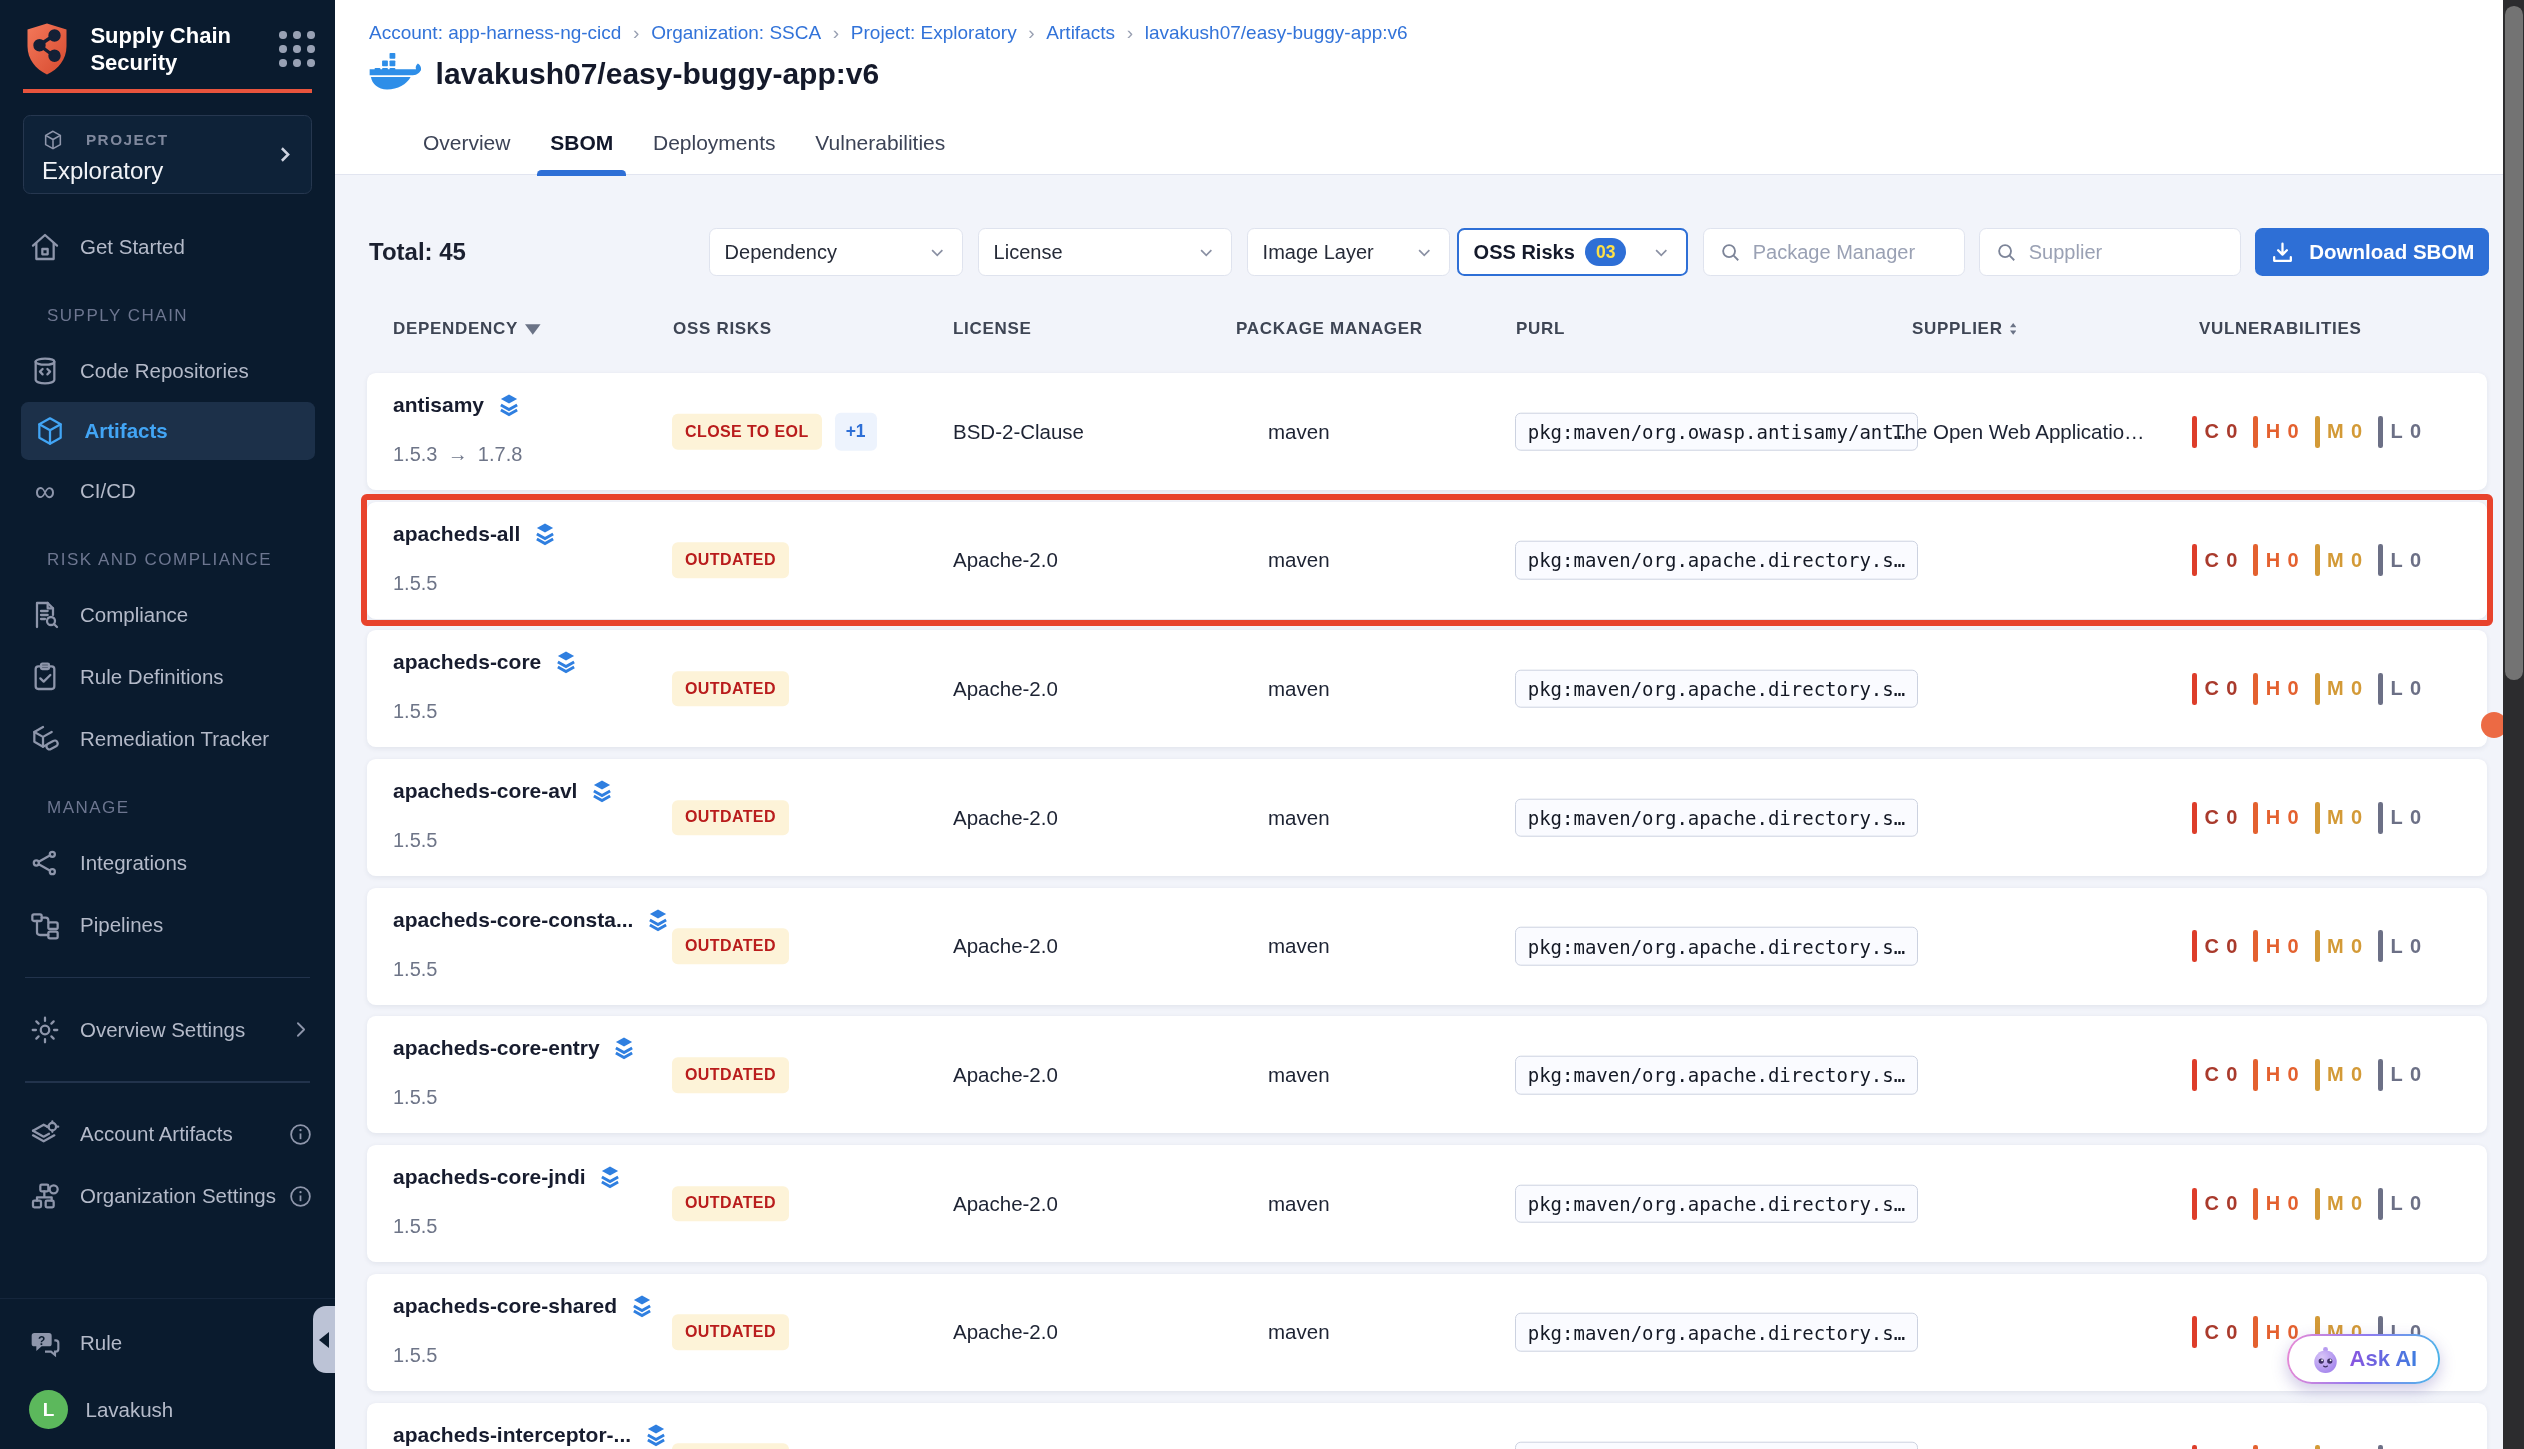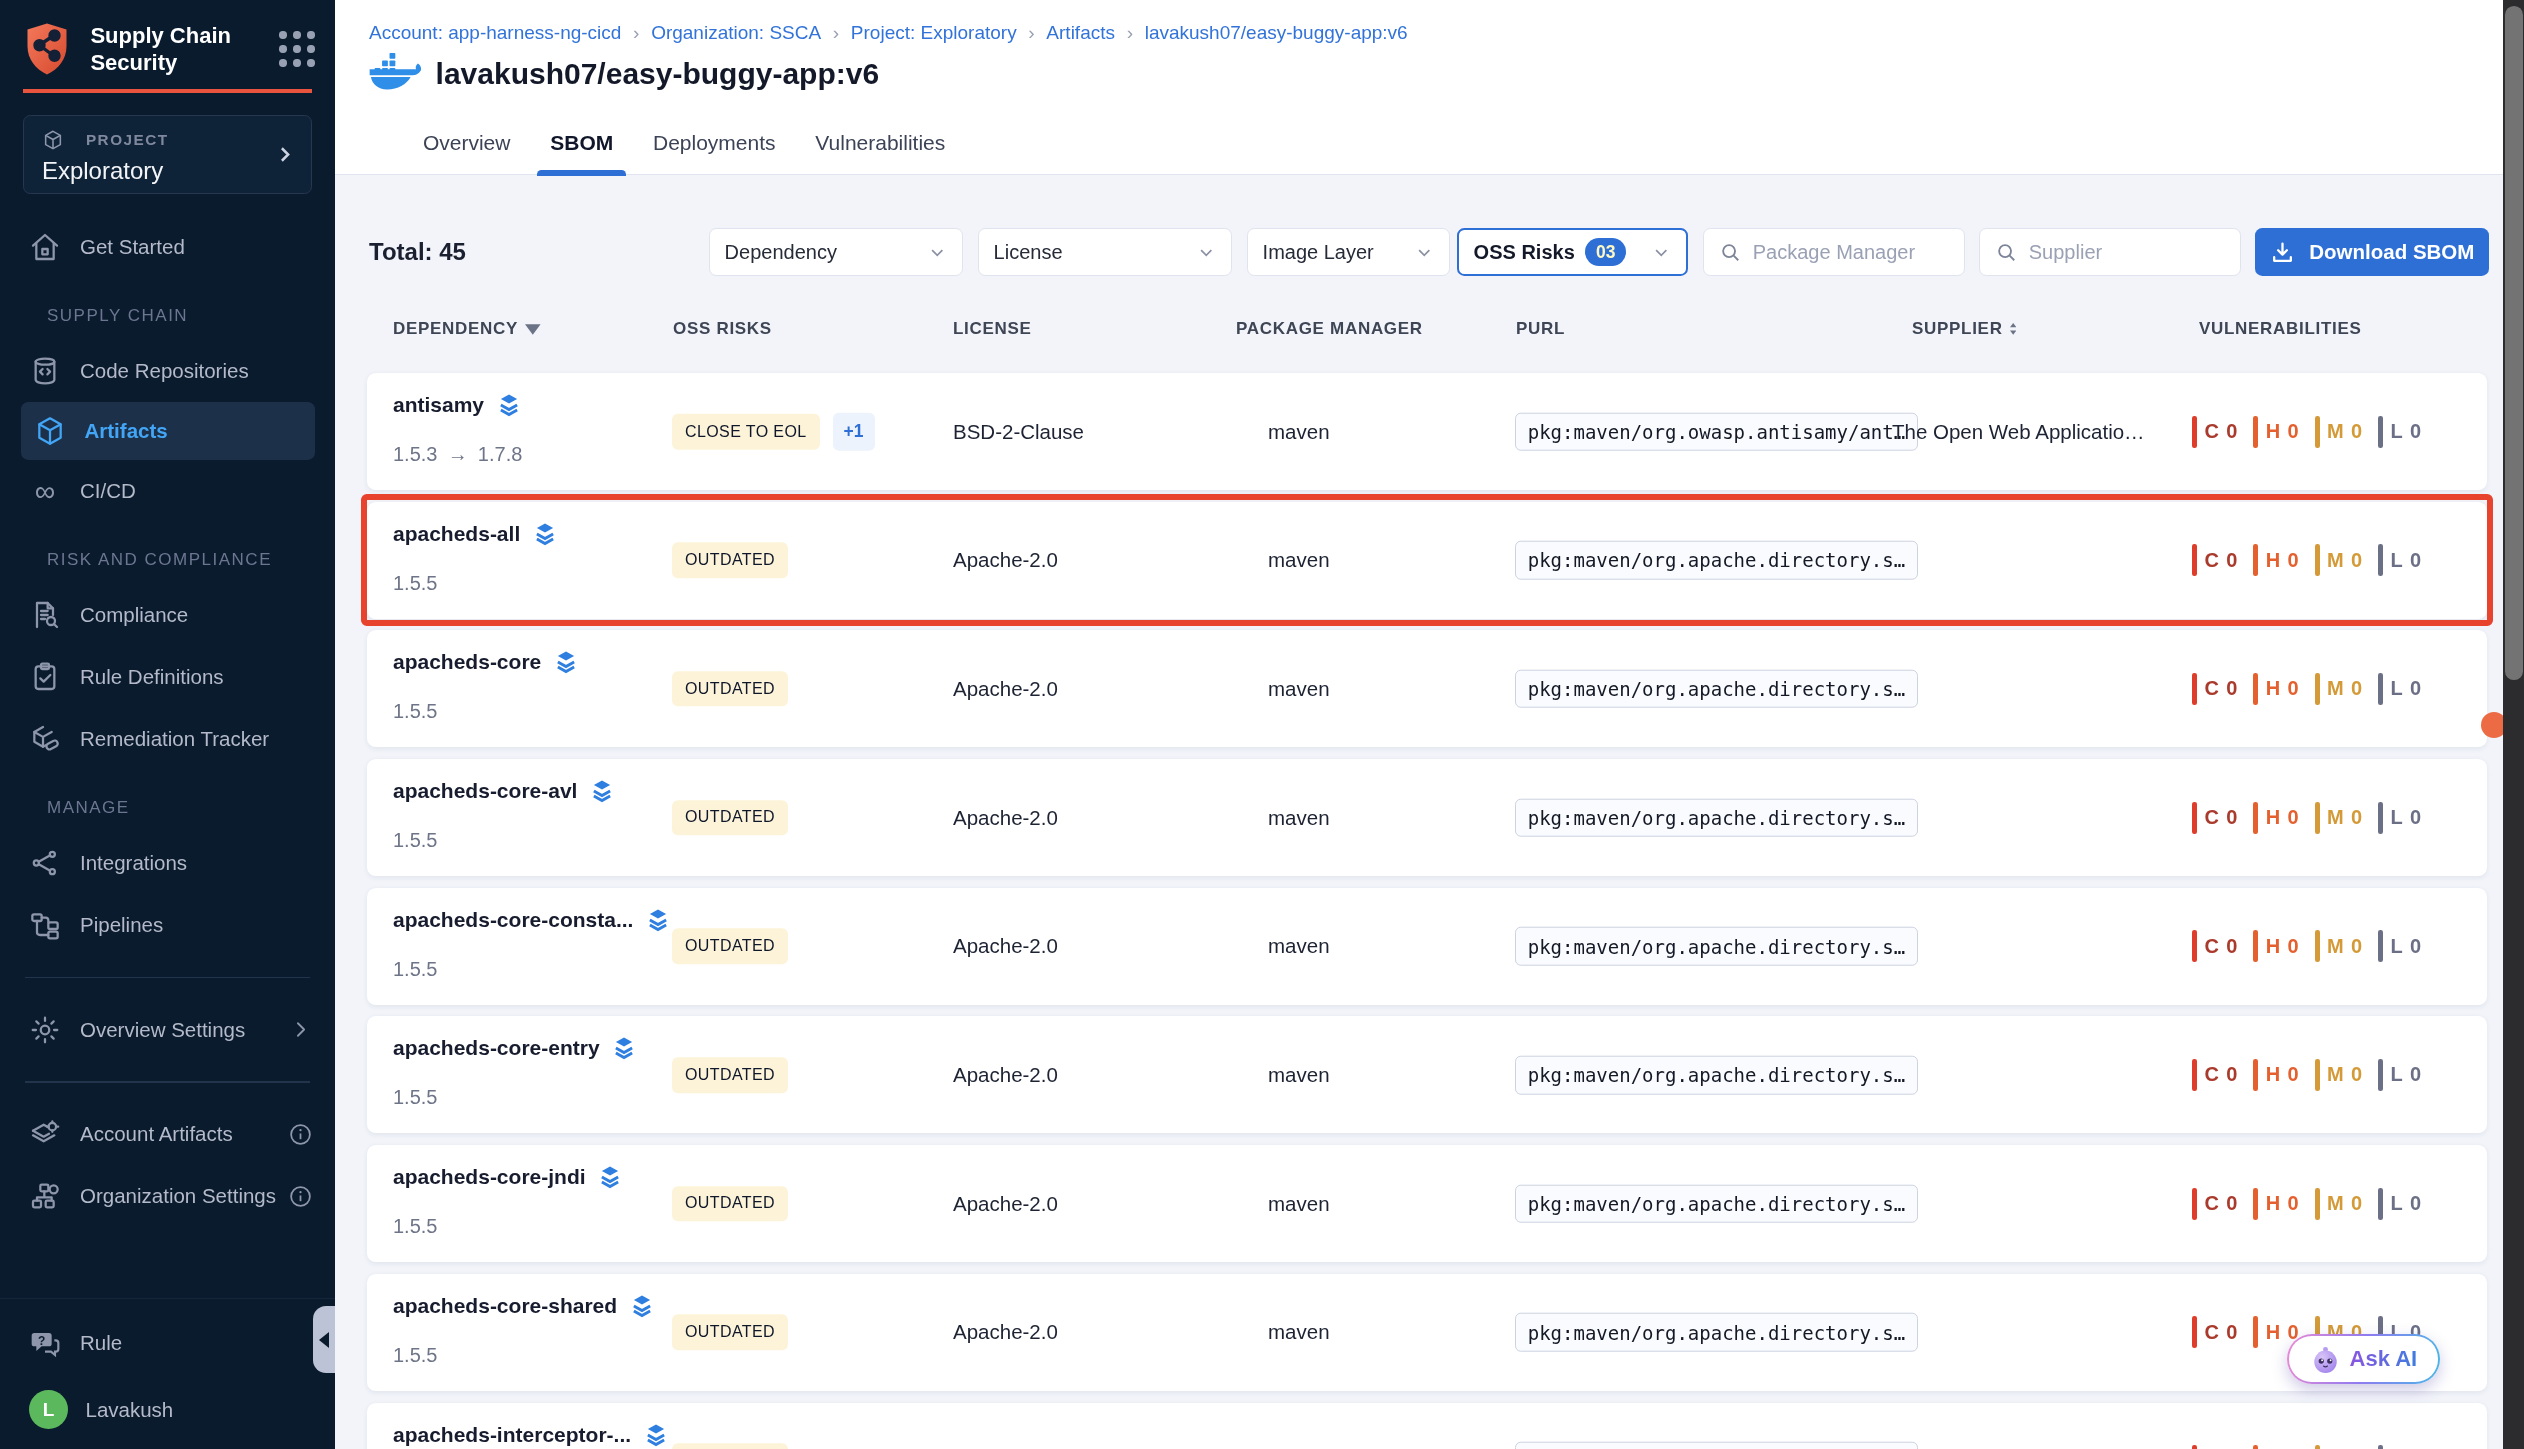--- a/index.html
+++ b/index.html
@@ -59,21 +59,21 @@
     background:#2e6fd6;border-radius:4.4px 4.4px 0 0;}
 
   .total{position:absolute;left:34px;top:238px;font-size:24px;font-weight:bold;color:#1b2030;}
   .ctl{position:absolute;top:228px;height:48px;background:#fff;border:1.5px solid #dfe3ee;border-radius:7.3px;
     display:flex;align-items:center;padding:0 14.6px;font-size:20px;color:#262b38;cursor:pointer;}
   .dd{justify-content:space-between;}
   .chev{width:20.5px;height:20.5px;flex:none;}
   .p-dep{left:374px;width:254px;} .p-lic{left:643px;width:254px;} .p-img{left:912px;width:203px;}
   .p-oss{left:1122px;width:231px;border:2.2px solid #2e6fd6;}
   .oss-l{display:flex;align-items:center;font-weight:bold;color:#14192a;}
-  .cnt{background:#2e6fd6;color:#fef9c3;font-weight:bold;font-size:17.5px;border-radius:14.6px;
+  .cnt{background:#2e6fd6;color:#fde047;font-weight:bold;font-size:17.5px;border-radius:14.6px;
     padding:3.7px 11px;margin-left:10.2px;}
   .inp{gap:10.2px;cursor:text;}
   .sic{width:22px;height:22px;flex:none;}
   .inp input{border:none;outline:none;flex:1;min-width:0;font-size:20px;color:#262b38;background:transparent;
     font-family:"Liberation Sans",sans-serif;}
   .inp input::placeholder{color:#9aa1b4;}
   .p-pm{left:1368px;width:262px;} .p-sup{left:1644px;width:262px;}
   .p-dl{left:1920px;width:234px;background:#2e6fd6;border:none;justify-content:space-between;gap:11.7px;}
   .p-dl span{color:#fff;font-weight:bold;font-size:20.5px;}
   .dlic{width:25px;height:25px;flex:none;}
@@ -88,21 +88,21 @@
   .rows{position:absolute;left:32px;top:373px;width:2120px;}
   .row{position:relative;height:117px;background:#fff;border-radius:8.8px;margin-bottom:11.7px;
     box-shadow:0 1.5px 5.8px rgba(30,40,70,.07);cursor:pointer;}
   .row.hl::after{content:"";position:absolute;inset:-7.3px -5.8px;border:6.6px solid #e8432c;
     border-radius:5.8px;pointer-events:none;}
   .c-name{position:absolute;left:26px;top:19px;display:flex;align-items:center;gap:11.7px;
     font-size:21px;font-weight:bold;color:#171c2e;}
   .ic-l{width:26px;height:26px;}
   .c-ver{position:absolute;left:26px;top:70px;font-size:20px;color:#6e7588;display:flex;gap:10.2px;}
   .c-badges{position:absolute;left:305px;top:50%;transform:translateY(-50%);display:flex;gap:13px;align-items:center;}
-  .badge-warning{background:#fdf3d8;color:#0f172a;font-weight:normal;font-size:16px;letter-spacing:0.4px;
+  .badge-warning{background:#fdf3d8;color:#b91c1c;font-weight:bold;font-size:16px;letter-spacing:0.4px;
     padding:8.8px 13px;border-radius:5.8px;white-space:nowrap;}
   .badge-info{background:#edf3fd;color:#2e6fd6;font-weight:bold;font-size:17.5px;padding:8.8px 11px;border-radius:5.8px;}
   .cell{position:absolute;top:50%;transform:translateY(-50%);font-size:20.5px;color:#1d2333;white-space:nowrap;}
   .c-lic{left:586px;} .c-pm{left:901px;}
   .c-purl{left:1148px;font-family:"DejaVu Sans Mono",monospace;font-size:19px;color:#141925;
     background:#fafbff;border:1.5px solid #ccd2e0;border-radius:5.8px;padding:7.3px 11.7px;text-align:center;}
   .c-sup{left:1525px;max-width:256px;overflow:hidden;text-overflow:ellipsis;}
   .c-vuln{position:absolute;left:1825px;top:50%;transform:translateY(-50%);display:flex;align-items:center;gap:16px;}
   .seg{display:flex;align-items:center;gap:7.3px;}
   .bar{width:5.1px;height:32px;border-radius:2.2px;}

